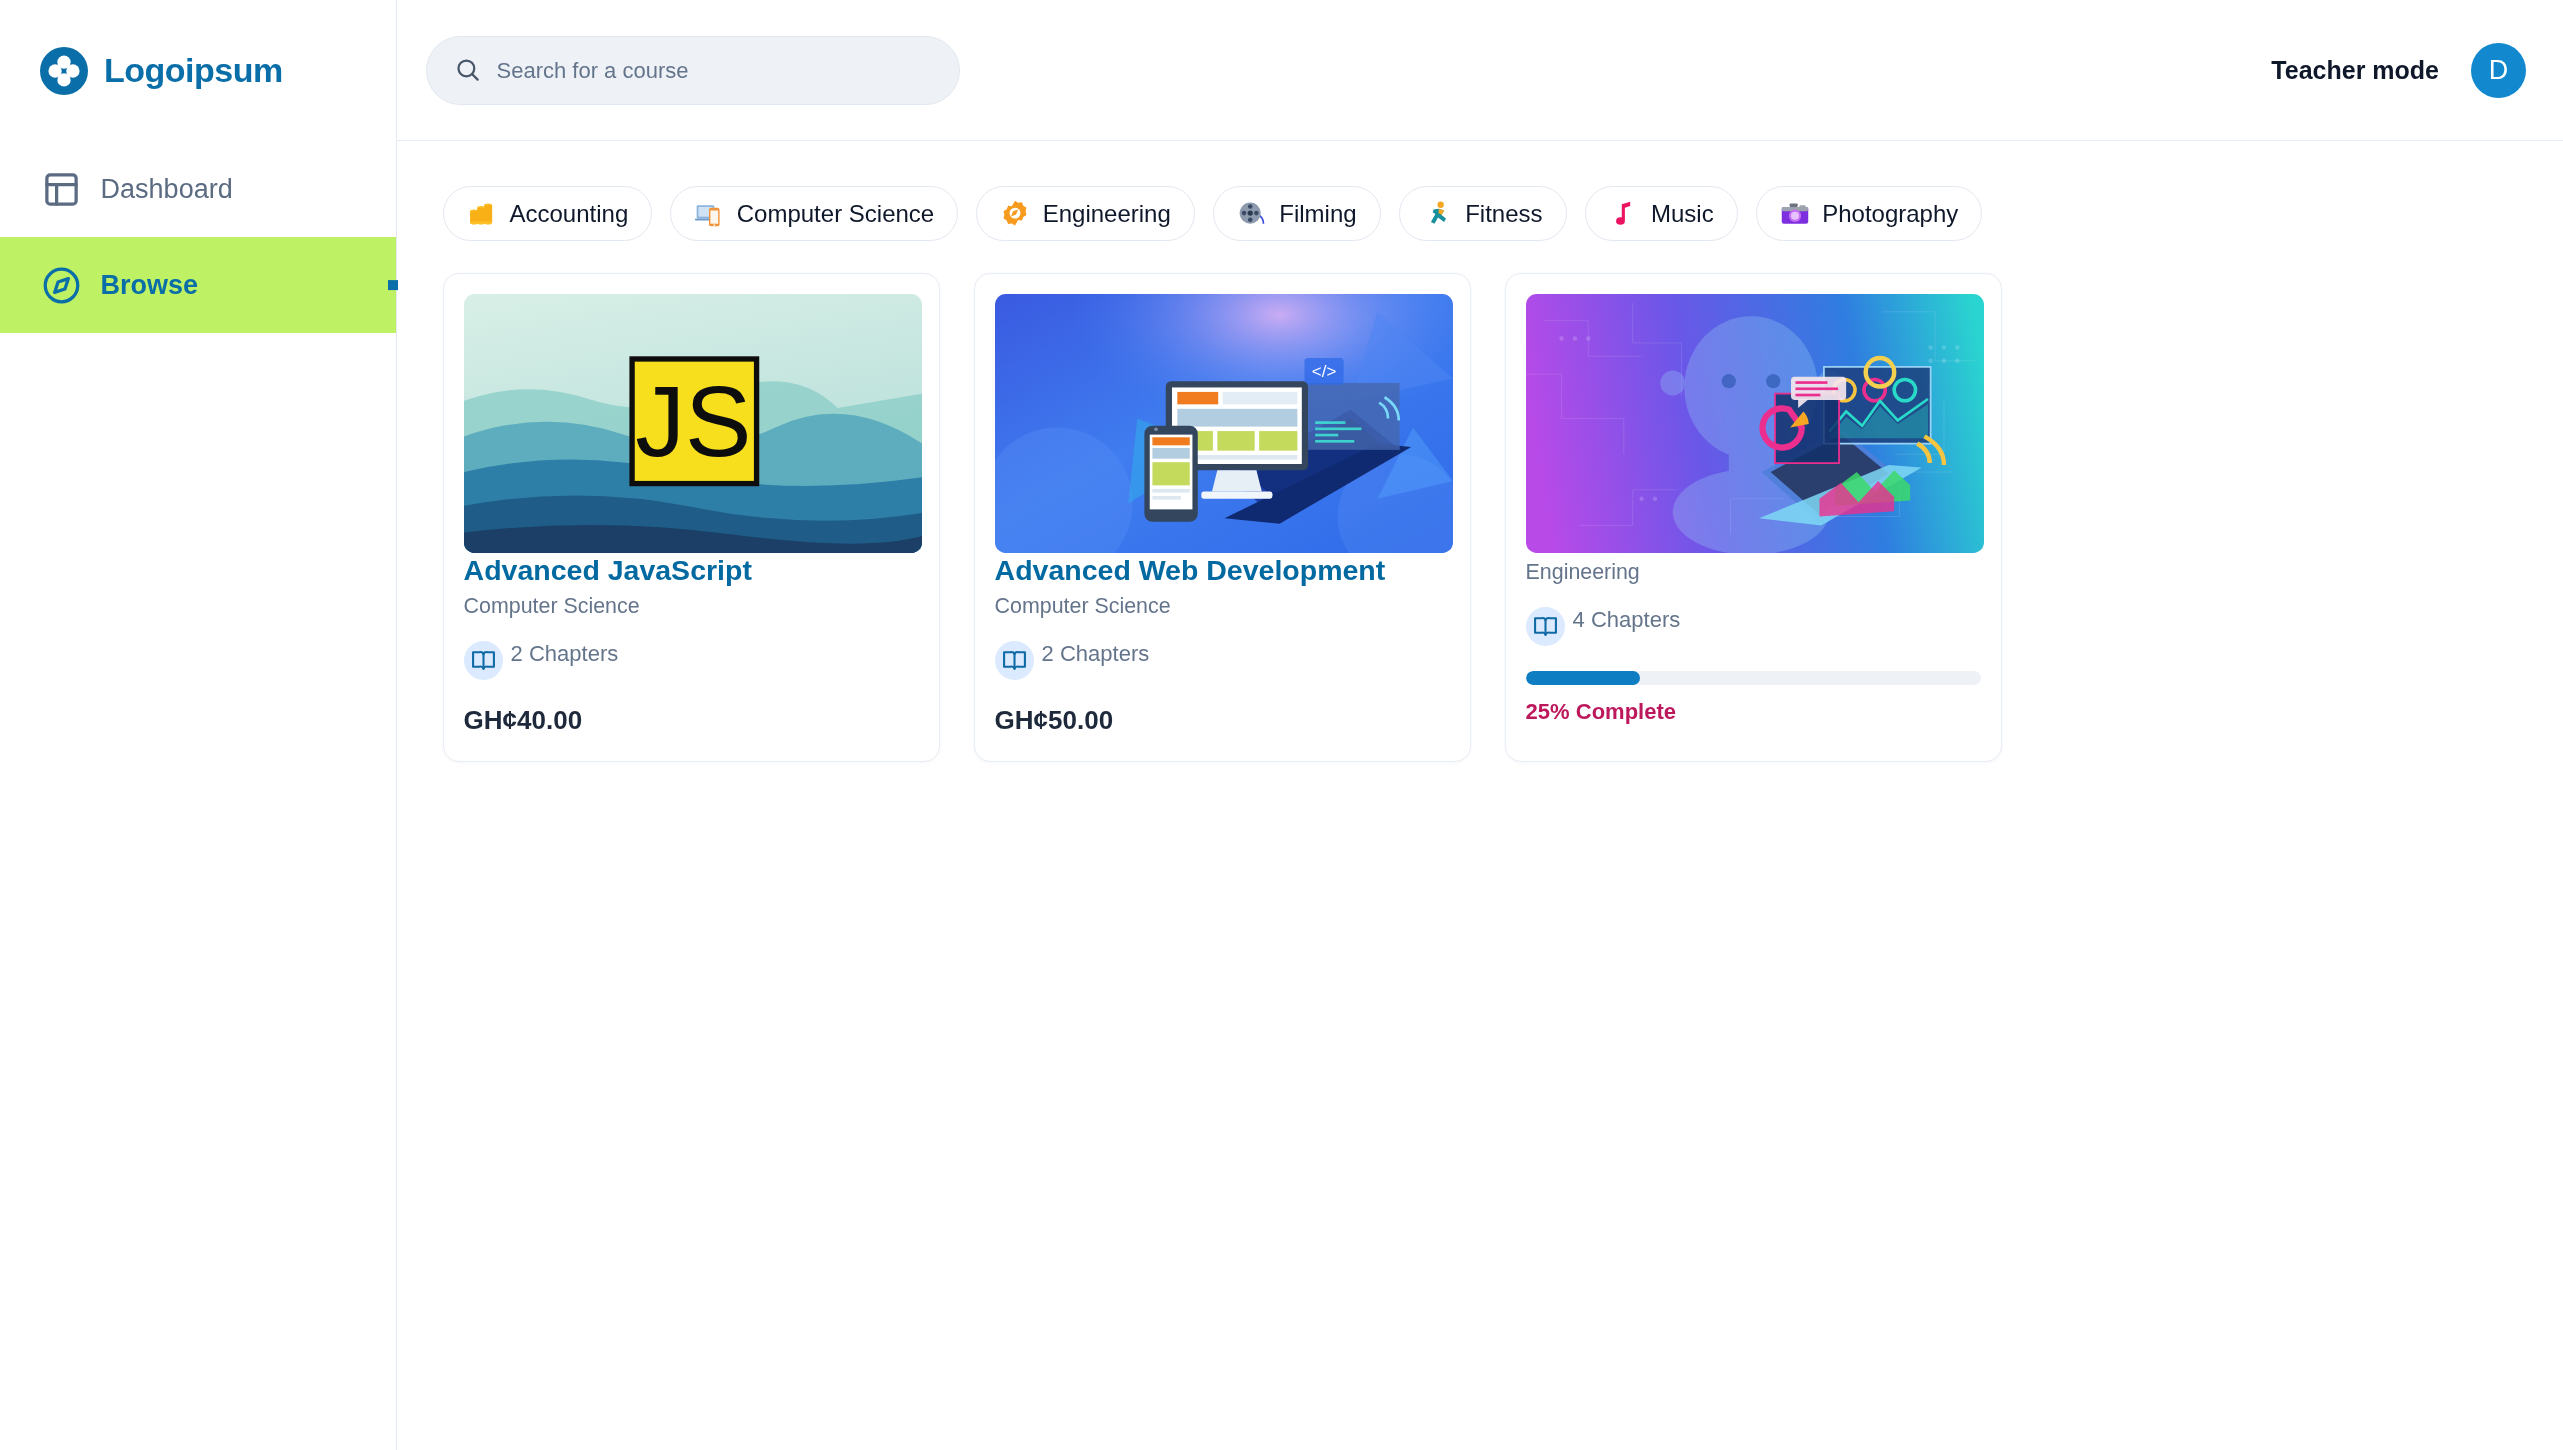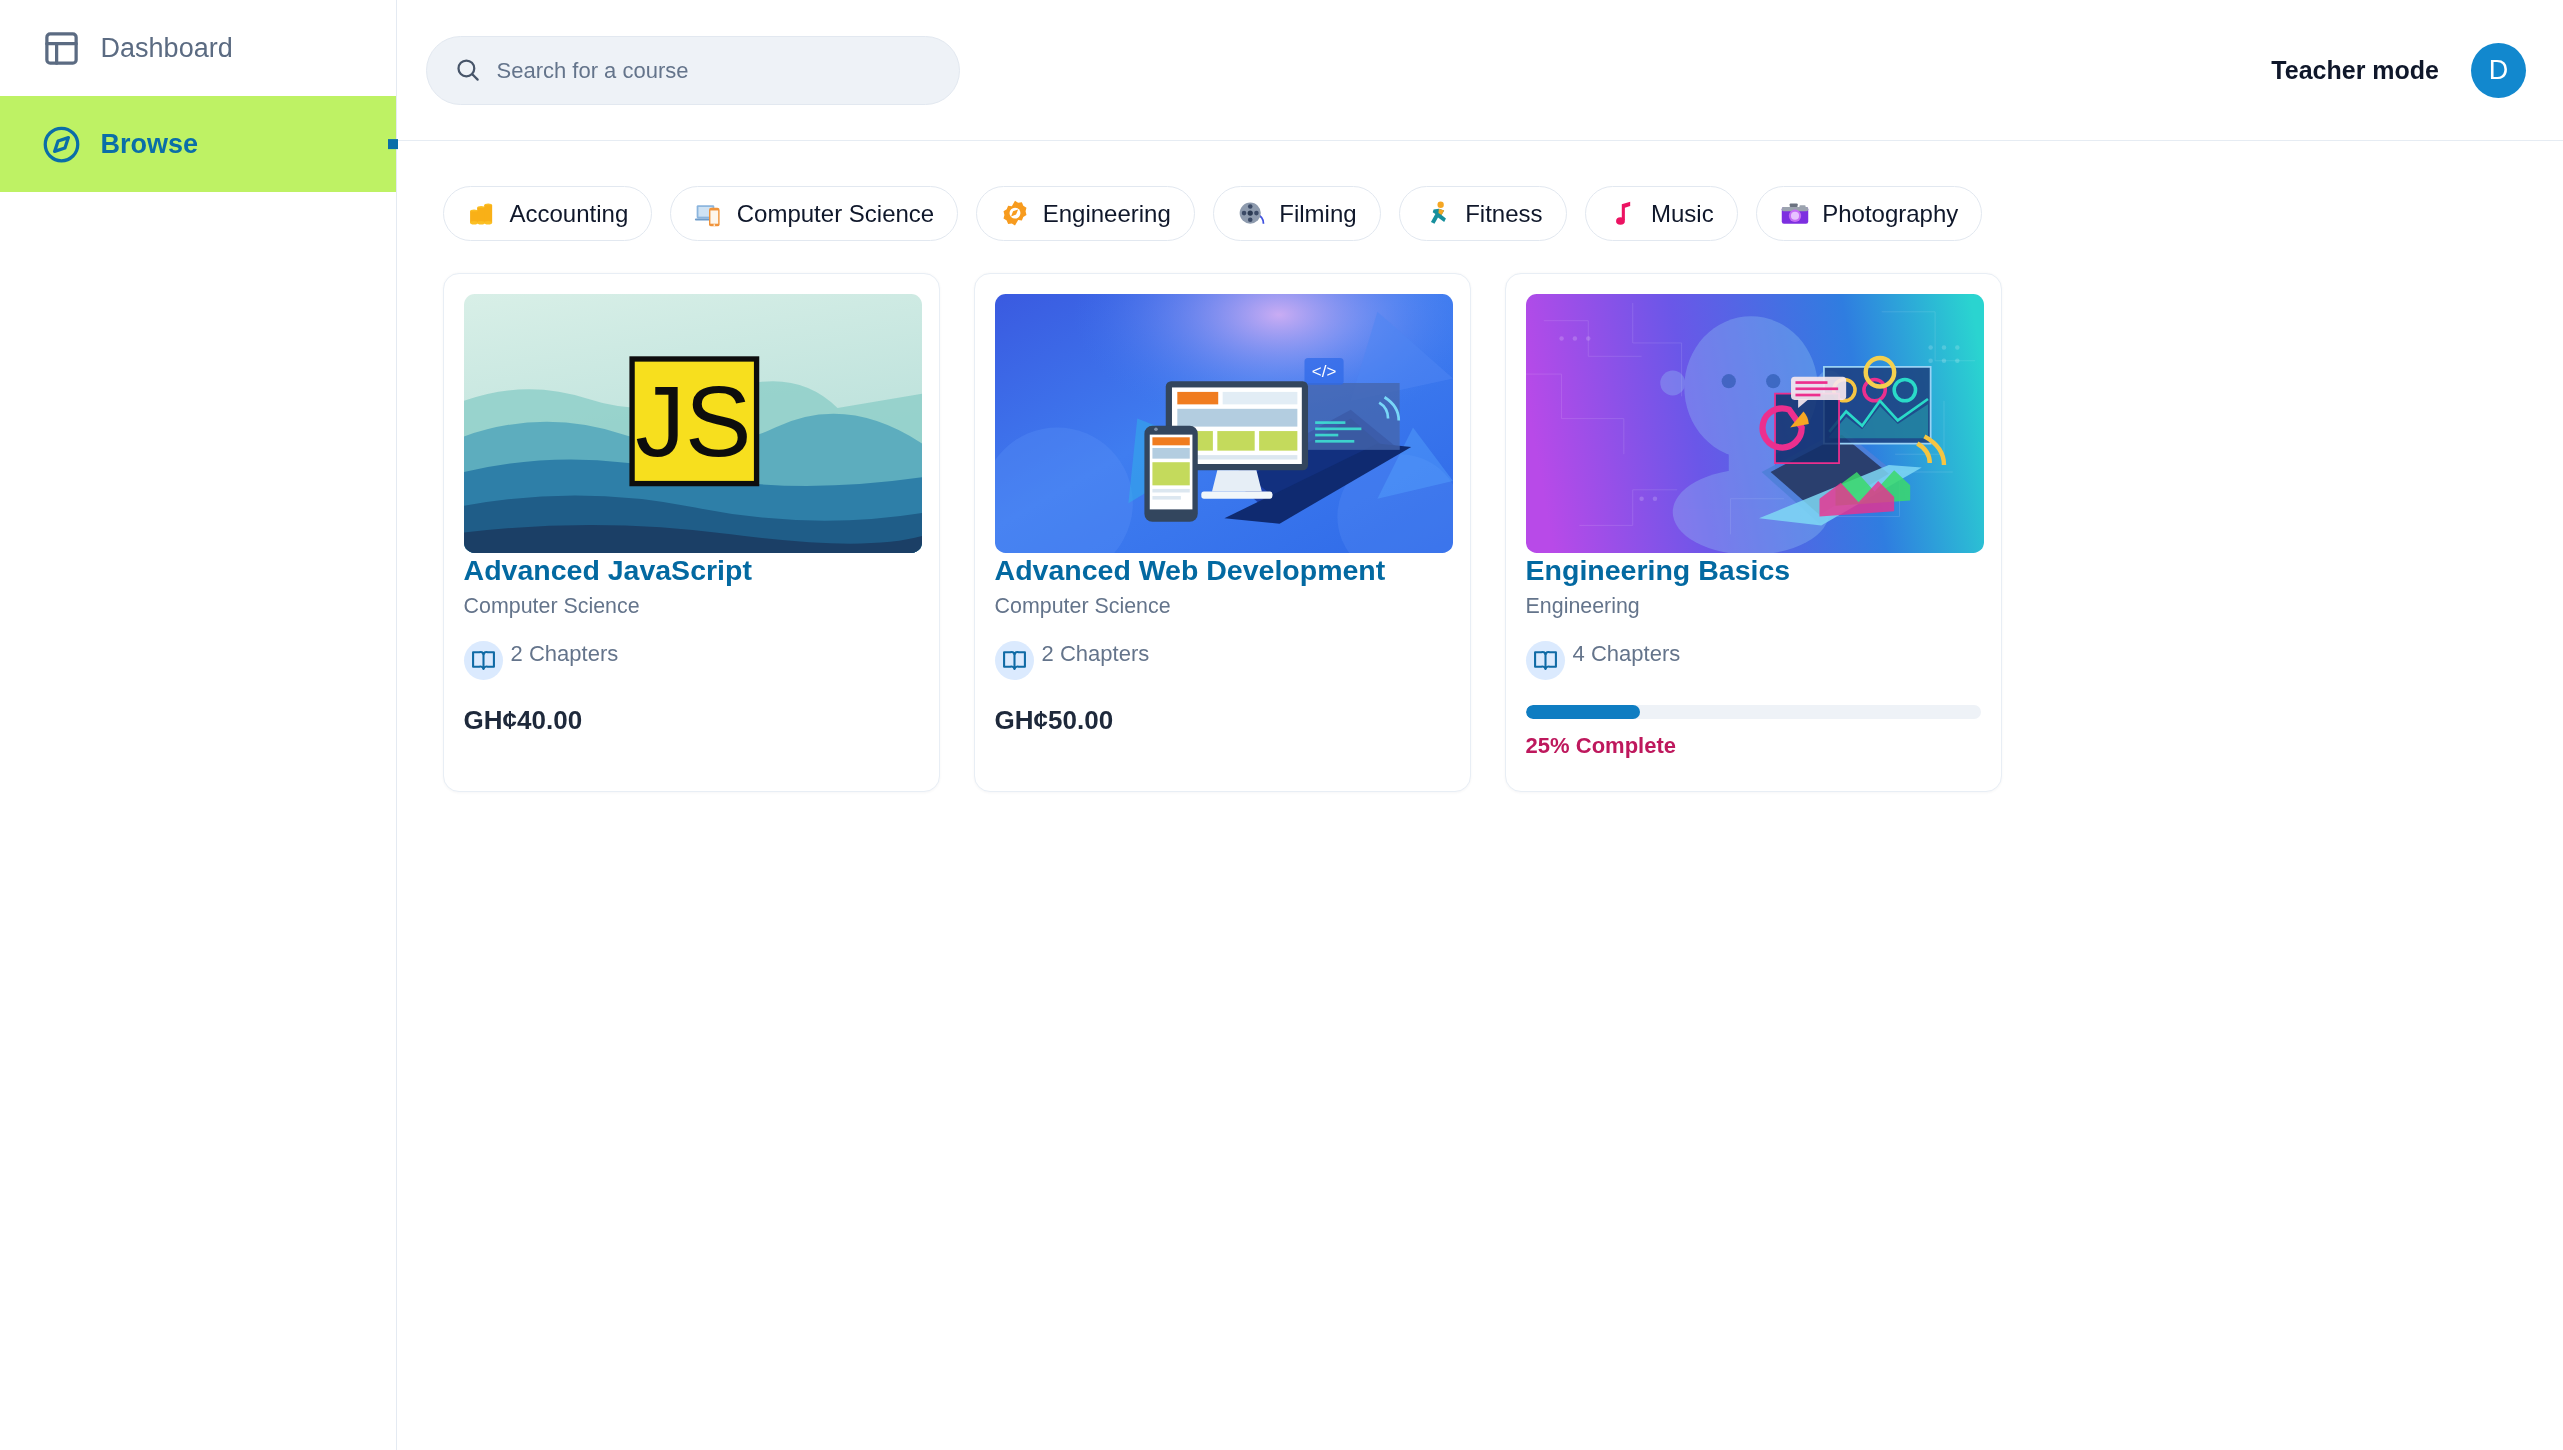--- a/index.html
+++ b/index.html
@@ -165,20 +165,32 @@
   .progress-fill { height: 100%; background: #0f7dc2; border-radius: 7.1px; }
   .progress-label {
     margin-top: 14.2px; margin-bottom: 12px;
     font-size: 22px; font-weight: bold; color: #be185d;
   }
 </style>
 </head>
 <body>
 
 <div id="sidebar">
+  <div id="brand">
+    <span id="brand-mark">
+      <svg viewBox="0 0 54 54">
+        <circle cx="27" cy="27" r="27" fill="#0a6ea8"></circle>
+        <circle cx="27" cy="17" r="7.5" fill="#fff"></circle>
+        <circle cx="27" cy="37" r="7.5" fill="#fff"></circle>
+        <circle cx="17" cy="27" r="7.5" fill="#fff"></circle>
+        <circle cx="37" cy="27" r="7.5" fill="#fff"></circle>
+      </svg>
+    </span>
+    <span id="brand-name">Logoipsum</span>
+  </div>
 
   <div class="nav-item">
     <span class="nav-ico">
       <svg viewBox="0 0 24 24" fill="none" stroke="#5b6b82" stroke-width="2" stroke-linecap="round" stroke-linejoin="round">
         <rect x="3" y="3" width="18" height="18" rx="2"></rect>
         <line x1="3" y1="9" x2="21" y2="9"></line>
         <line x1="9" y1="9" x2="9" y2="21"></line>
       </svg>
     </span>
     <span class="nav-label">Dashboard</span>
@@ -500,21 +512,20 @@
             </g>
           <circle cx="398" cy="88" r="16" fill="none" stroke="#f5d04e" stroke-width="5"></circle>
           <g stroke="#f5c542" stroke-width="5" fill="none">
             <path d="M440 168 q14 8 14 22"></path>
               <path d="M448 160 q22 12 22 32"></path>
           </g>
           <polygon points="348,218 372,200 392,222 414,198 432,215 432,232 348,238" fill="#3bd96b" opacity="0.85"></polygon>
           <polygon points="330,230 354,212 374,234 396,210 414,228 414,244 330,250" fill="#ec2f8e" opacity="0.8"></polygon>
         </svg>
       </div>
-      <div class="card-title">Engineering Basics</div>
       <div class="card-cat">Engineering</div>
       <div class="card-meta">
         <span class="meta-badge">
           <svg viewBox="0 0 24 24" fill="none" stroke="#0f6aa5" stroke-width="2" stroke-linecap="round" stroke-linejoin="round">
             <path d="M2 4 h6 a3 3 0 0 1 4 2 a3 3 0 0 1 4 -2 h6 v14 h-6 a3 3 0 0 0 -4 2 a3 3 0 0 0 -4 -2 H2 z"></path>
             <line x1="12" y1="6" x2="12" y2="20"></line>
           </svg>
         </span>
         <span class="meta-text">4 Chapters</span>
       </div>

